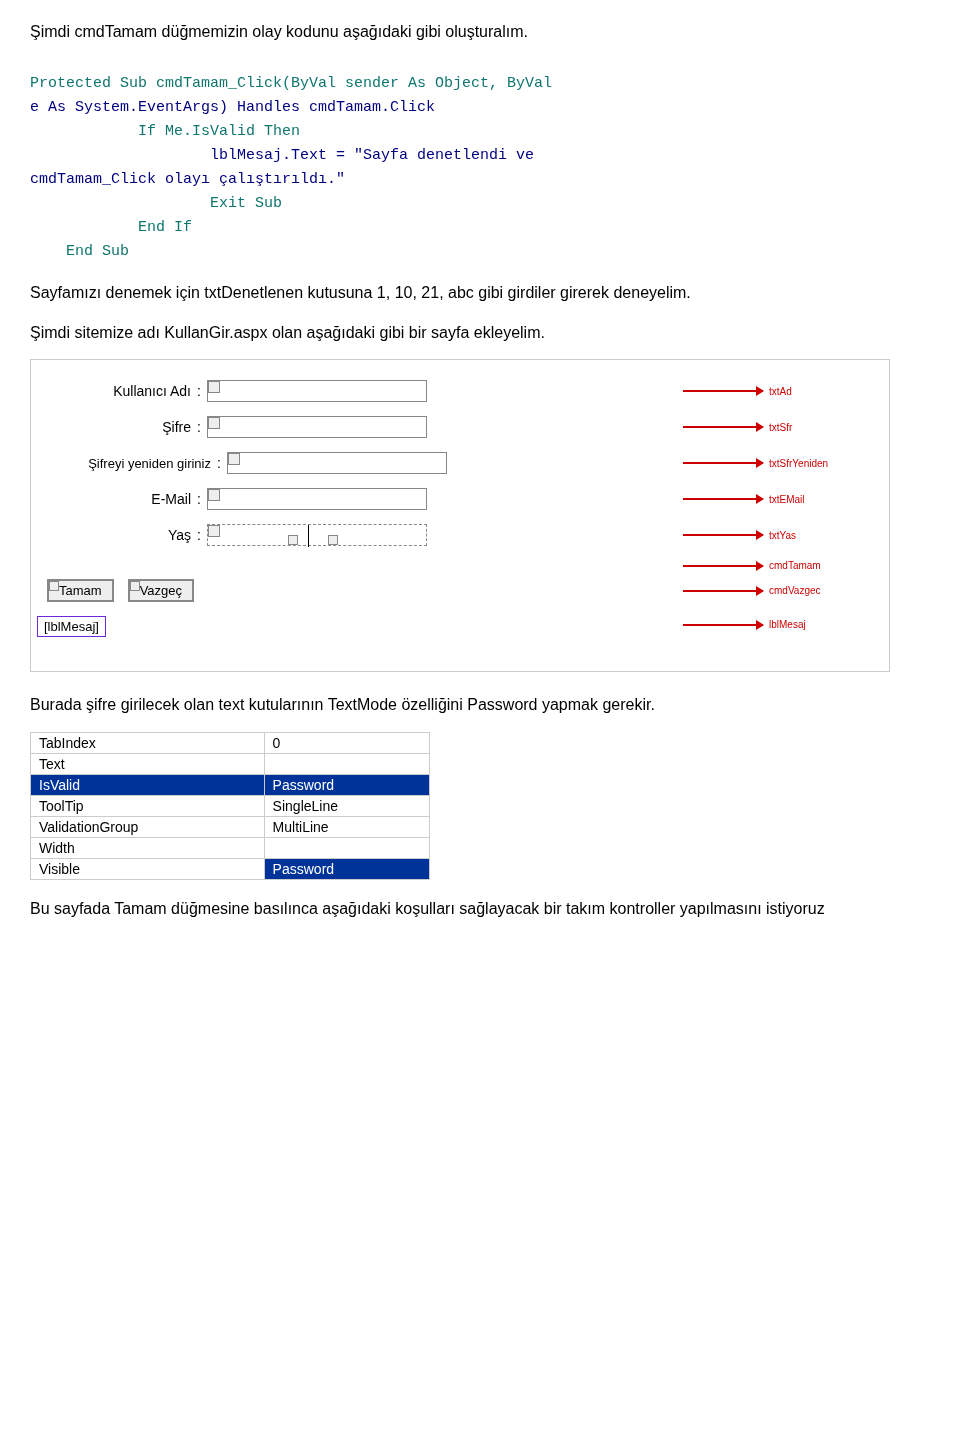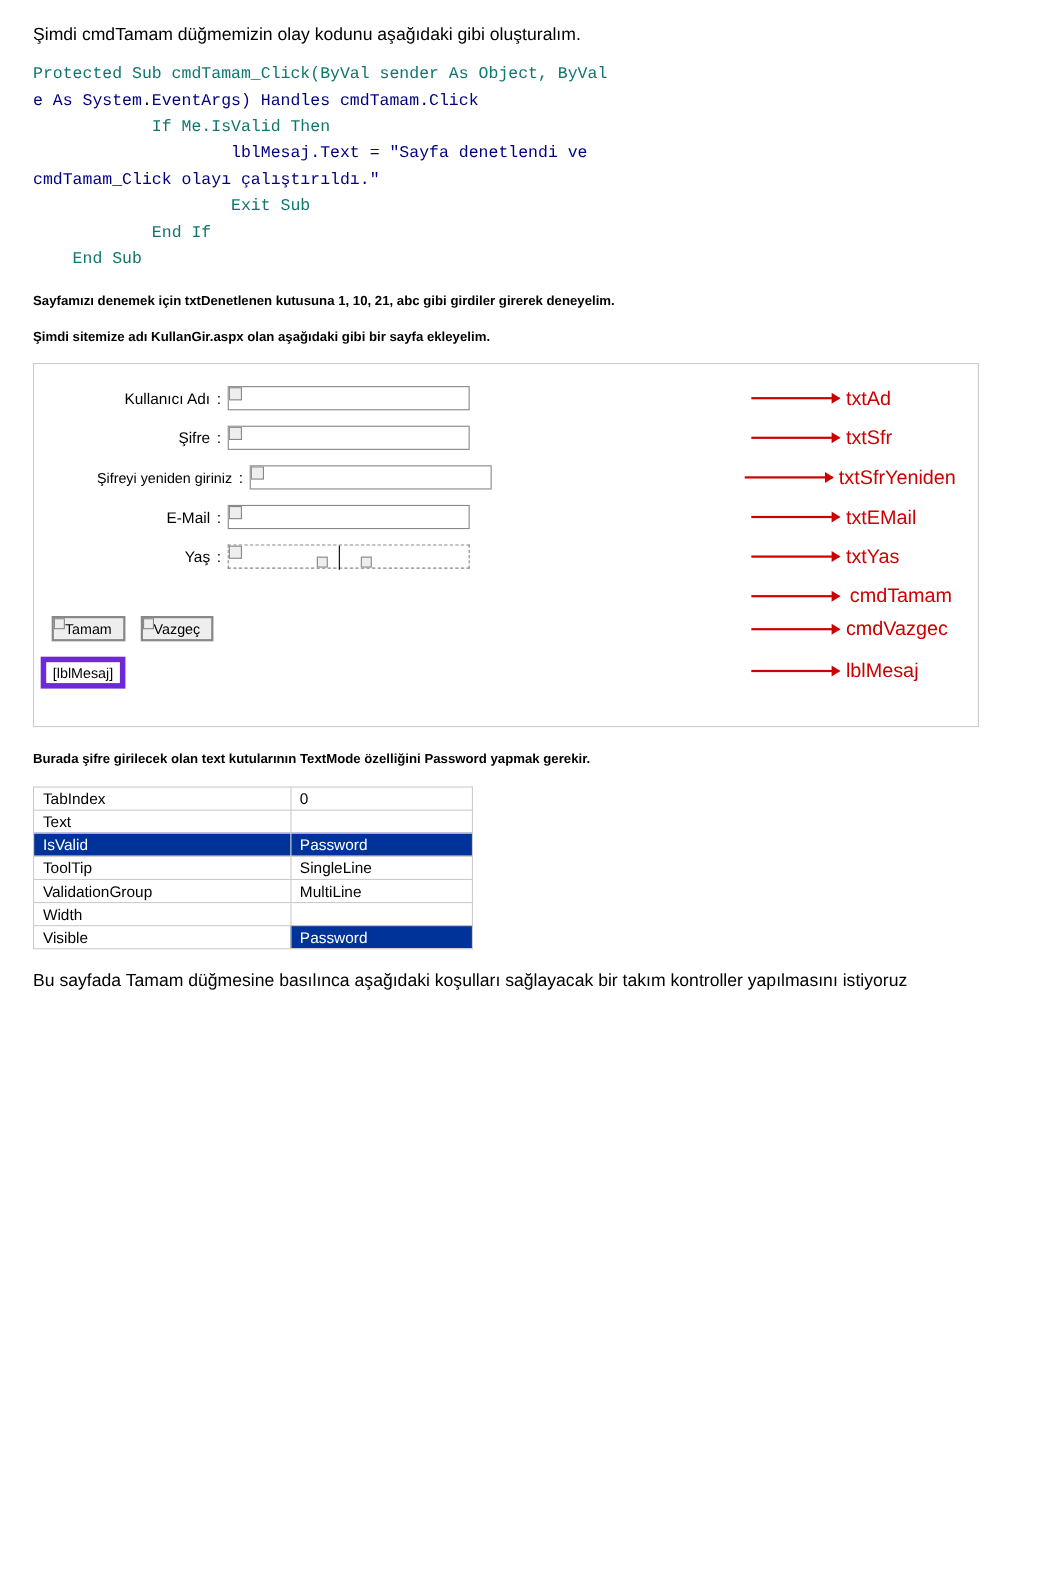--- a/index.html
+++ b/index.html
@@ -6,38 +6,37 @@
     body {
       font-family: Arial, sans-serif;
       font-size: 15px;
       color: #000;
       background: #fff;
       padding: 20px 30px;
       width: 960px;
     }
     .intro-text {
       font-size: 16px;
-      margin-bottom: 12px;
+      margin-bottom: 28px;
       line-height: 1.5;
     }
     .code-block {
       font-family: 'Courier New', Courier, monospace;
       font-size: 15px;
       color: #000080;
       background: #fff;
       margin-bottom: 16px;
       line-height: 1.6;
       white-space: pre;
     }
     .code-block .kw { color: #0f766e; }
     .paragraph {
-      font-size: 12px;
+      font-size: 16px;
       margin-bottom: 14px;
       line-height: 1.6;
-      font-weight: bold;
     }
     .form-diagram {
       border: 1px solid #ccc;
       padding: 20px 20px 20px 6px;
       margin-bottom: 20px;
       position: relative;
       width: 860px;
     }
     .form-row {
       display: flex;
@@ -93,21 +92,21 @@
       content: '';
       position: absolute;
       right: -1px;
       top: -4px;
       border-left: 8px solid #cc0000;
       border-top: 5px solid transparent;
       border-bottom: 5px solid transparent;
     }
     .form-control-name {
       color: #cc0000;
-      font-size: 18px;
+      font-size: 10px;
       min-width: 100px;
     }
     
     .spinner-input {
       width: 220px;
       height: 22px;
       border: 1px dashed #888;
       background: #fff;
       flex-shrink: 0;
       position: relative;
@@ -141,21 +140,21 @@
     .btn-icon {
       width: 10px;
       height: 10px;
       border: 1px solid #888;
       background: #eee;
       position: absolute;
       left: 0;
       top: 0;
     }
     .lbl-mesaj-box {
-      border: 5px solid #6d28d9;
+      border: 1px solid #6d28d9;
       padding: 2px 6px;
       font-size: 13px;
       margin-top: 4px;
       display: inline-block;
       background: #fff;
     }
     .prop-table {
       border-collapse: collapse;
       width: 400px;
       margin-bottom: 16px;
@@ -257,21 +256,21 @@
       <div style="position:absolute; bottom:0; left:120px; width:10px; height:10px; border:1px solid #888; background:#eee;"></div>
 
       <div style="position:absolute; top:0; left:100px; width:1px; height:22px; background:#000;"></div>
     </div>
     <div class="form-arrow-label">
       <div class="arrow-line"></div>
       <span class="form-control-name">txtYas</span>
     </div>
   </div>
 
-  <div class="form-row" style="margin-bottom:8px;text-align:center;">
+  <div class="form-row" style="margin-bottom:8px;">
     <div style="width:390px;"></div>
     <div class="form-arrow-label">
       <div class="arrow-line"></div>
       <span class="form-control-name">cmdTamam</span>
     </div>
   </div>
 
   <div class="buttons-row">
     <button class="btn-tamam" style="position:relative; margin-left:10px; margin-right:14px;">
       <span class="btn-icon"></span>

